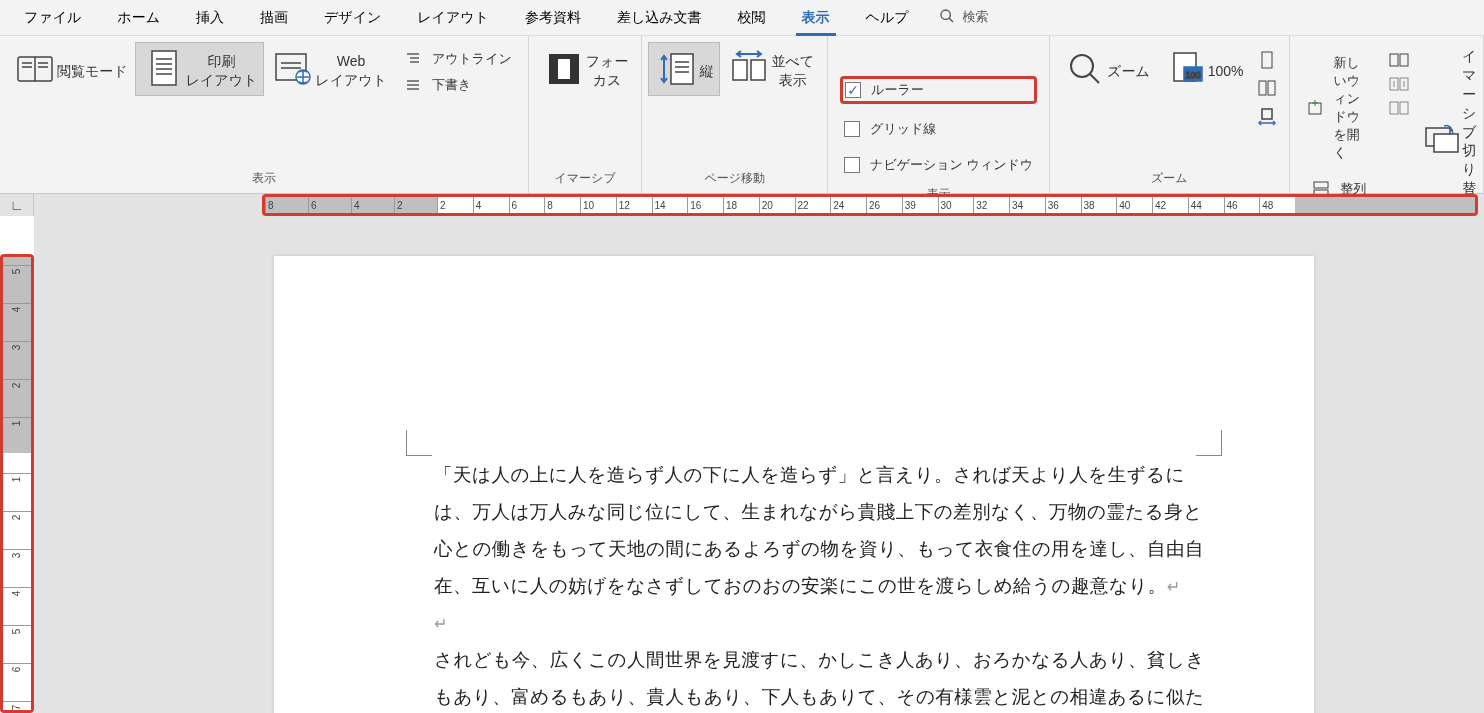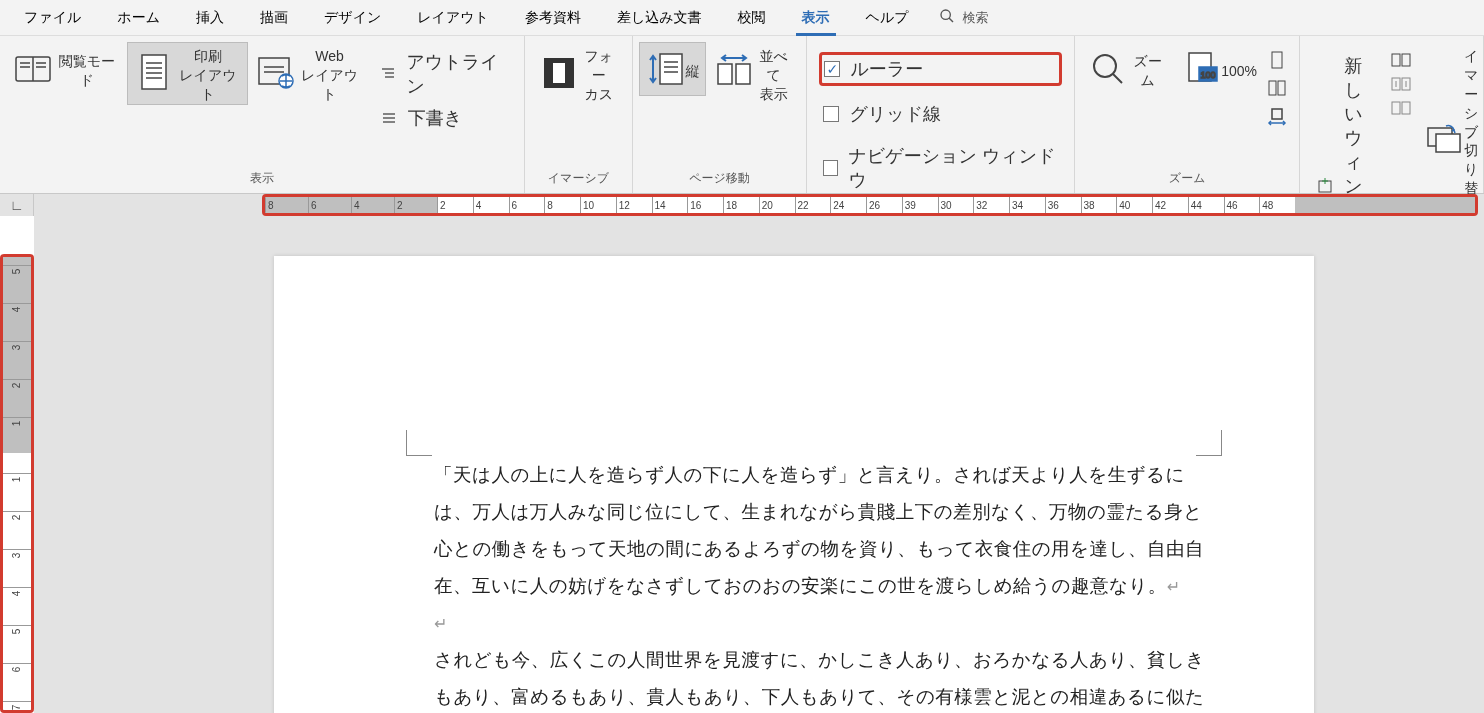--- a/index.html
+++ b/index.html
@@ -39,21 +39,21 @@
   }
   .menu-item.active::after {
     content: "";
     position: absolute;
     left: 12px; right: 12px; bottom: 0;
     height: 3px;
     background: #2e6db5;
   }
   .search-box {
     display: flex;
-    align-items: center;
+    align-items: flex-start;
     padding: 0 12px;
     gap: 8px;
     color: #555;
   }
 
   
   .ribbon {
     height: 158px;
     background: #f3f3f3;
     border-bottom: 1px solid #c8c8c8;
@@ -109,21 +109,21 @@
     display: flex;
     flex-direction: column;
     gap: 4px;
     padding: 6px 6px;
   }
   .small-item {
     display: flex;
     align-items: center;
     gap: 10px;
     padding: 2px 4px;
-    font-size: 18px;
+    font-size: 13px;
     color: #333;
   }
   .small-icon {
     width: 18px; height: 18px;
     display:flex; align-items:center; justify-content:center;
   }
   .chk {
     width: 16px; height: 16px;
     border: 1px solid #777;
     background: #fff;
@@ -132,20 +132,21 @@
   .chk.checked::after {
     content: "✓";
     color: #2e6db5;
     font-size: 14px;
     line-height: 1;
   }
   .ruler-opt {
     border: 3px solid #d23b2f;
     padding: 2px 6px 2px 2px;
     border-radius: 4px;
+    margin-top: 24px;
   }
 
   
   .iconcol {
     display:flex;
     flex-direction:column;
     gap: 8px;
     padding: 8px 6px;
   }
   .iconcol span { display:flex; align-items:center; gap:6px; }

